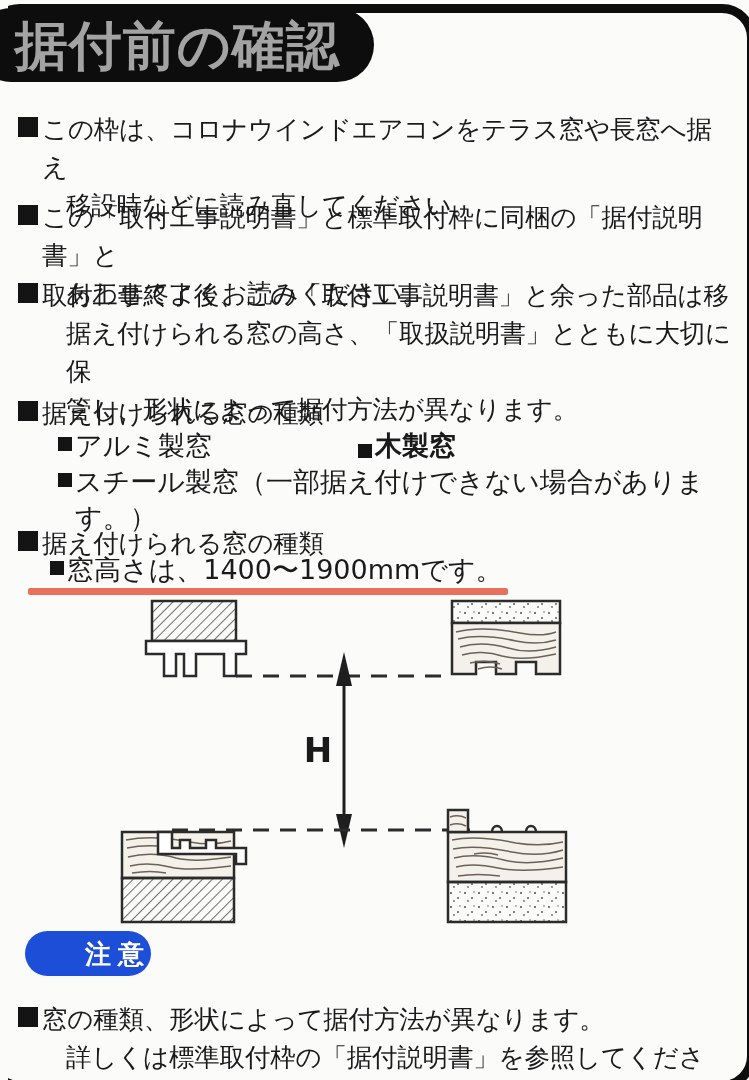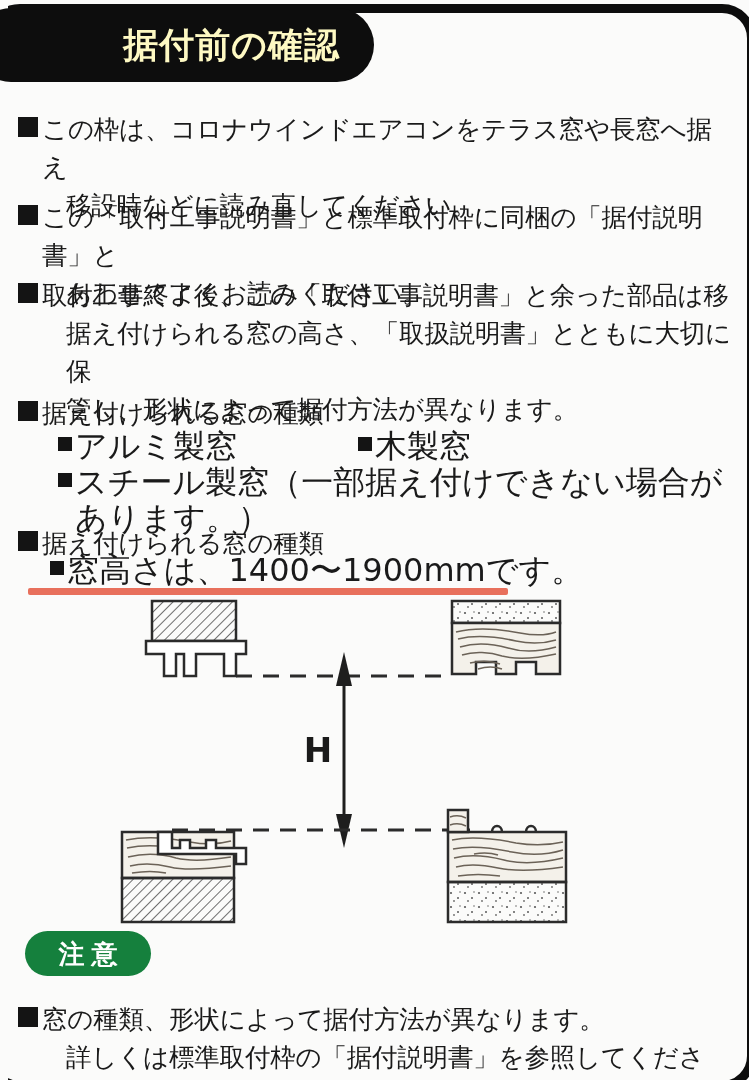--- a/index.html
+++ b/index.html
@@ -47,22 +47,22 @@
     height: 74px;
     background: #0d0d0d;
     border-radius: 38px;
     display: flex;
     align-items: center;
     justify-content: flex-end;
     box-sizing: border-box;
     padding-right: 34px;
   }
   #title-text {
-    color: #fef9c3;
-    font-size: 35px;
+    color: #a3a3a3;
+    font-size: 53px;
     font-weight: bold;
     letter-spacing: 1px;
     line-height: 1;
     white-space: nowrap;
   }
 
   
   .block {
     position: absolute;
     left: 18px;
@@ -95,49 +95,49 @@
     letter-spacing: -0.2px;
     text-align: left;
   }
   .para .l2 { display: block; }
   .hang { padding-left: 24px; }
 
   
   .sub-row {
     display: flex;
     align-items: flex-start;
-    font-size: 32px;
+    font-size: 27px;
     line-height: 36px;
   }
   .sub-col-a { width: 300px; display: flex; align-items: flex-start; }
-  .sub-col-b { display: flex; align-items: flex-start; }
+  .sub-col-b { display: flex; align-items: center; font-weight: bold; }
 
   
   #red-rule {
     position: absolute;
     left: 28px;
     top: 588px;
     width: 480px;
     height: 7px;
     background: #e8705c;
     border-radius: 2px;
   }
 
   
   #caution-badge {
     position: absolute;
     left: 25px;
     top: 931px;
     width: 126px;
     height: 45px;
-    background: #15803d;
+    background: #1d4ed8;
     border-radius: 23px;
     display: flex;
     align-items: center;
-    justify-content: center;
+    justify-content: flex-end;
   }
   #caution-badge span {
     color: #ffffff;
     font-size: 26px;
     font-weight: bold;
     letter-spacing: 7px;
     text-indent: 7px;
     line-height: 1;
   }
 

